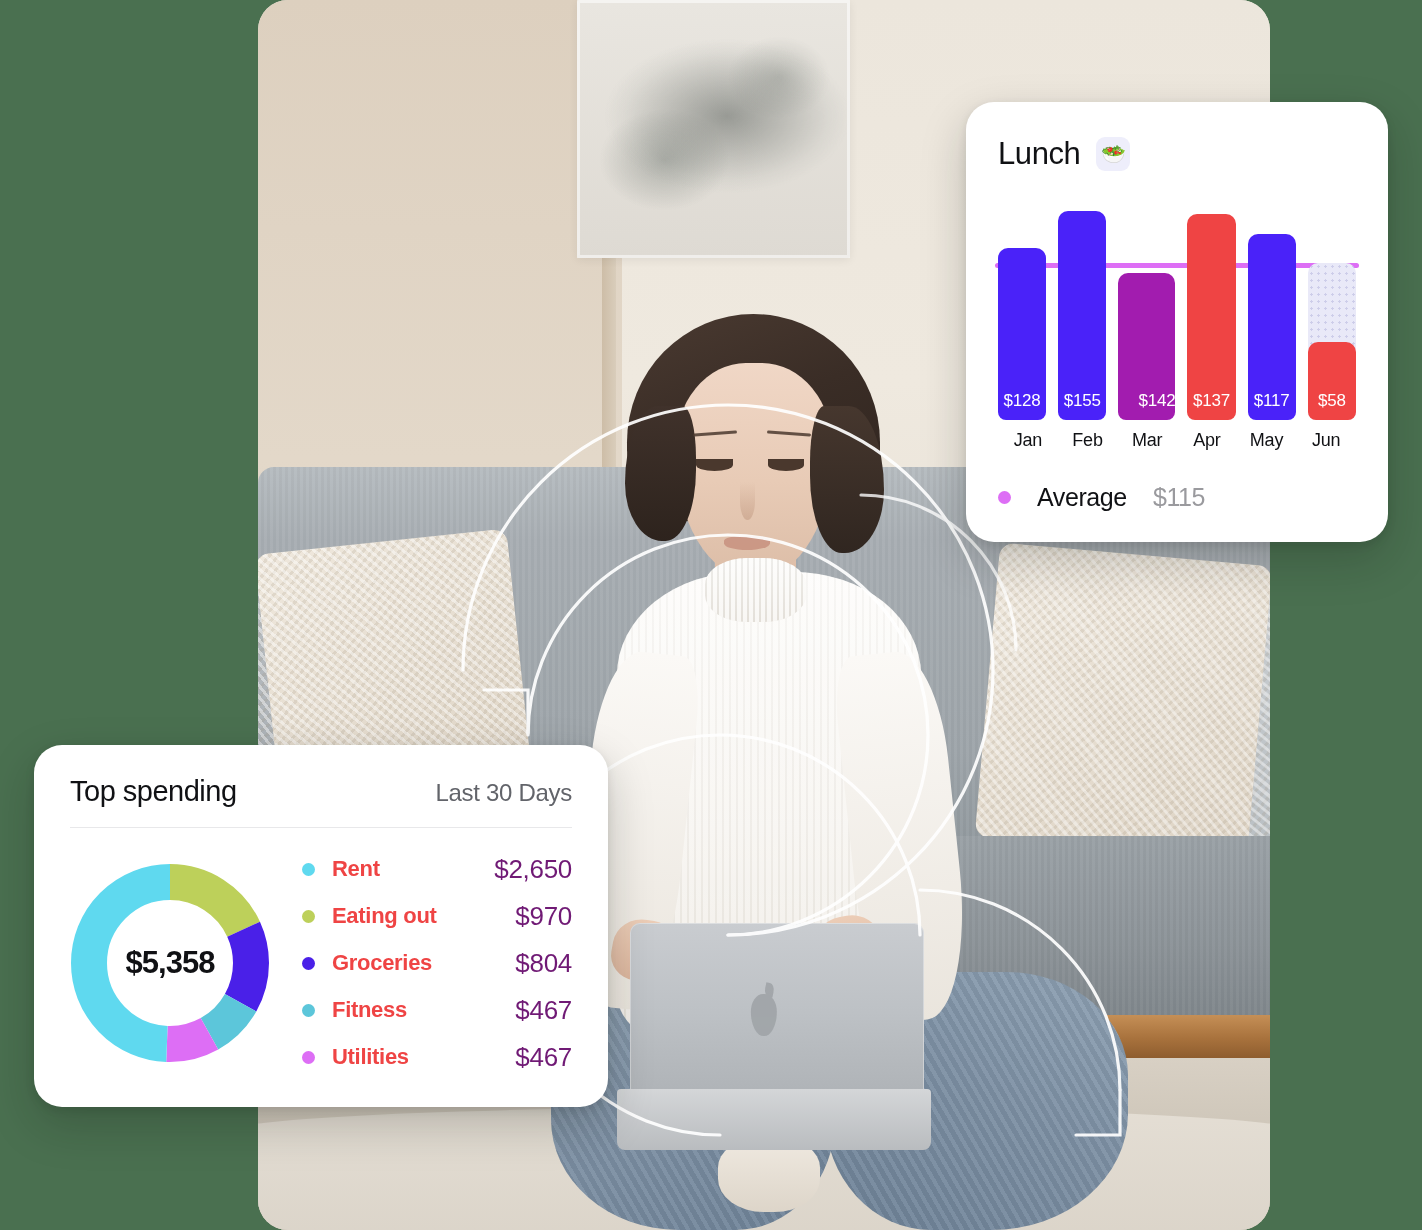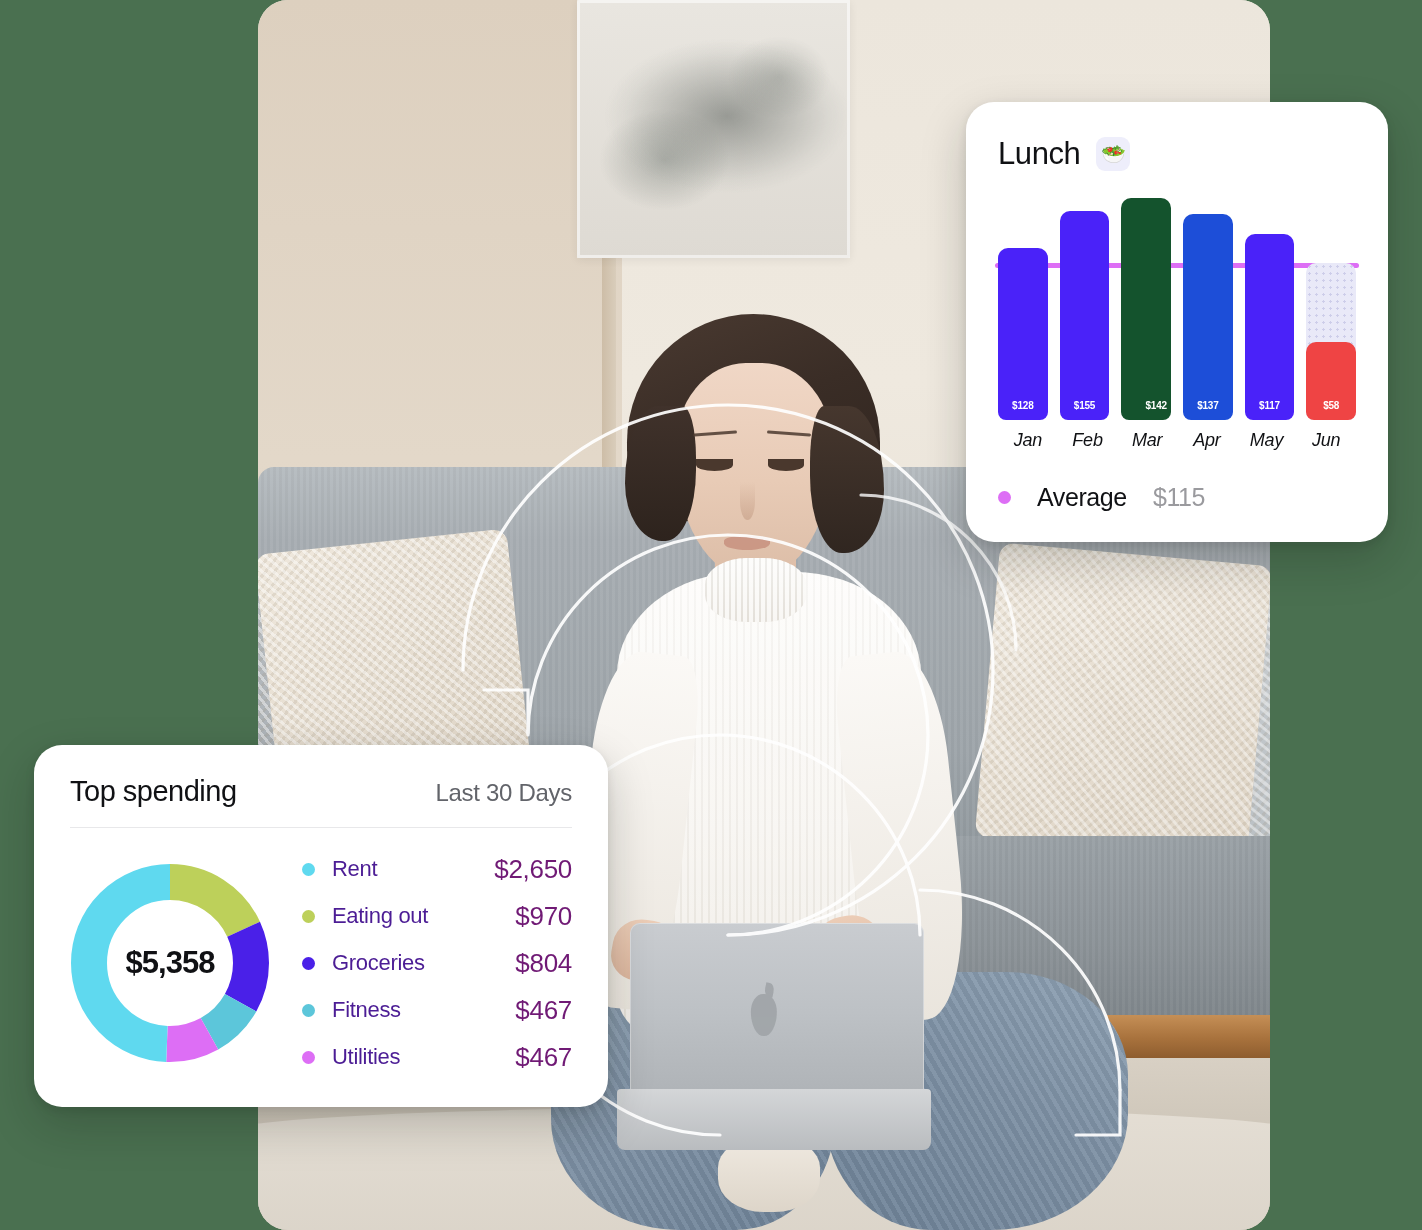--- a/index.html
+++ b/index.html
@@ -251,28 +251,28 @@
     background-image: radial-gradient(rgba(140,140,200,.30) 1px, rgba(0,0,0,0) 1.2px);
     background-size: 7px 7px;
   }
   .bar {
     position: relative;
     background: #4a22f9;
     border-radius: 10px 10px 8px 8px;
     display:flex; align-items:flex-end; justify-content:center;
   }
   .bar-val {
-    color:#ffffff; font-size:10px; font-weight:700; letter-spacing:-.2px;
+    color:#ffffff; font-size:17px; font-weight:400; letter-spacing:-.2px;
     padding-bottom: 9px;
   }
   .avg-line {
     position:absolute; left:-3px; right:-3px;
     height: 5px; background:#dd6ef5; border-radius:3px;
   }
-  .months { display:flex; margin-top:10px;font-style:italic; }
+  .months { display:flex; margin-top:10px; }
   .month { flex:1; text-align:center; font-size:18px; font-weight:500; color:#101114; letter-spacing:-.2px; }
 
   .legend-avg { display:flex; align-items:center; gap:26px; margin-top:32px; }
   .legend-dot { width:13px; height:13px; border-radius:50%; background:#dd6ef5; flex:none; }
   .legend-avg-label { font-size:25px; font-weight:500; color:#101114; letter-spacing:-.4px; }
   .legend-avg-value { font-size:25px; font-weight:400; color:#9a9a9e; letter-spacing:-.4px; }
 
   
   .card-spending {
     left: 34px; top: 745px; width: 574px; height: 362px;
@@ -285,21 +285,21 @@
 
   .ts-body { display:flex; align-items:center; margin-top:20px; gap:24px; }
   .donut-wrap { position:relative; width:200px; height:200px; flex:none; }
   .donut-center {
     position:absolute; inset:0; display:flex; align-items:center; justify-content:center;
     font-size: 31px; font-weight:700; color:#101114; letter-spacing:-1px;
   }
   .ts-legend { flex:1; display:flex; flex-direction:column; gap:5px; padding-left: 8px; }
   .ts-row { display:flex; align-items:center; height:42px; }
   .ts-dot { width:13px; height:13px; border-radius:50%; flex:none; }
-  .ts-label { flex:1; margin-left:17px; font-size:22px; font-weight:400; color:#4c1d95; letter-spacing:-.3px; }
+  .ts-label { flex:1; margin-left:17px; font-size:22px; font-weight:700; color:#ef4444; letter-spacing:-.3px; }
   .ts-amount { font-size:26px; font-weight:400; color:#701a75; letter-spacing:-.3px; }
 </style>
 </head>
 <body>
 
 <div class="stage">
 
   <div class="room">
     <div class="wall-left"></div>
     <div class="wall-trim"></div>
@@ -372,26 +372,26 @@
         <div class="bar" style="height: 172.218px; background: rgb(74, 34, 249);">
           <span class="bar-val">$128</span>
         </div>
       </div>
       <div class="bar-col">
         <div class="bar" style="height: 208.545px; background: rgb(74, 34, 249);">
           <span class="bar-val">$155</span>
         </div>
       </div>
       <div class="bar-col">
-        <div class="bar" style="height: 222px; background: #14532d; padding-left: 20px;">
+        <div class="bar" style="height: 147px; background: #a21caf; padding-left: 20px;">
           <span class="bar-val">$142</span>
         </div>
       </div>
       <div class="bar-col">
-        <div class="bar" style="height: 206px; background: #1d4ed8;">
+        <div class="bar" style="height: 206px; background: #ef4444;">
           <span class="bar-val">$137</span>
         </div>
       </div>
       <div class="bar-col">
         <div class="bar" style="height: 186px; background: rgb(74, 34, 249);">
           <span class="bar-val">$117</span>
         </div>
       </div>
       <div class="bar-col">
         <div class="ghost" style="height: 157.418px; background: rgb(233, 233, 248);"></div>

